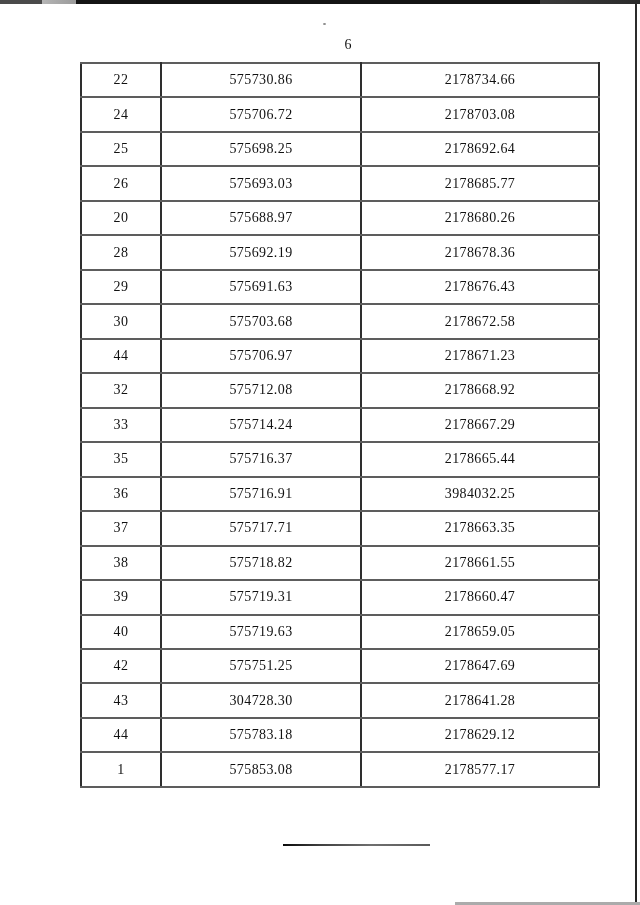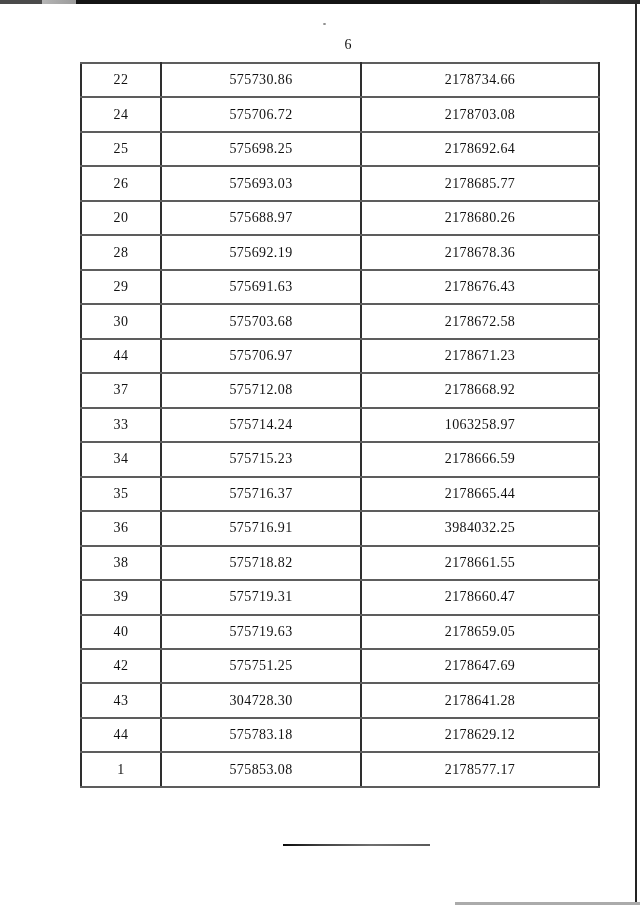--- a/index.html
+++ b/index.html
@@ -125,45 +125,45 @@
           <td>30</td>
           <td>575703.68</td>
           <td>2178672.58</td>
         </tr>
         <tr>
           <td>44</td>
           <td>575706.97</td>
           <td>2178671.23</td>
         </tr>
         <tr>
-          <td>37</td>
+          <td>32</td>
           <td>575712.08</td>
           <td>2178668.92</td>
         </tr>
         <tr>
           <td>33</td>
           <td>575714.24</td>
-          <td>1063258.97</td>
-        </tr>
-        <tr>
-          <td>34</td>
-          <td>575715.23</td>
-          <td>2178666.59</td>
+          <td>2178667.29</td>
         </tr>
         <tr>
           <td>35</td>
           <td>575716.37</td>
           <td>2178665.44</td>
         </tr>
         <tr>
           <td>36</td>
           <td>575716.91</td>
           <td>3984032.25</td>
         </tr>
         <tr>
+          <td>37</td>
+          <td>575717.71</td>
+          <td>2178663.35</td>
+        </tr>
+        <tr>
           <td>38</td>
           <td>575718.82</td>
           <td>2178661.55</td>
         </tr>
         <tr>
           <td>39</td>
           <td>575719.31</td>
           <td>2178660.47</td>
         </tr>
         <tr>

